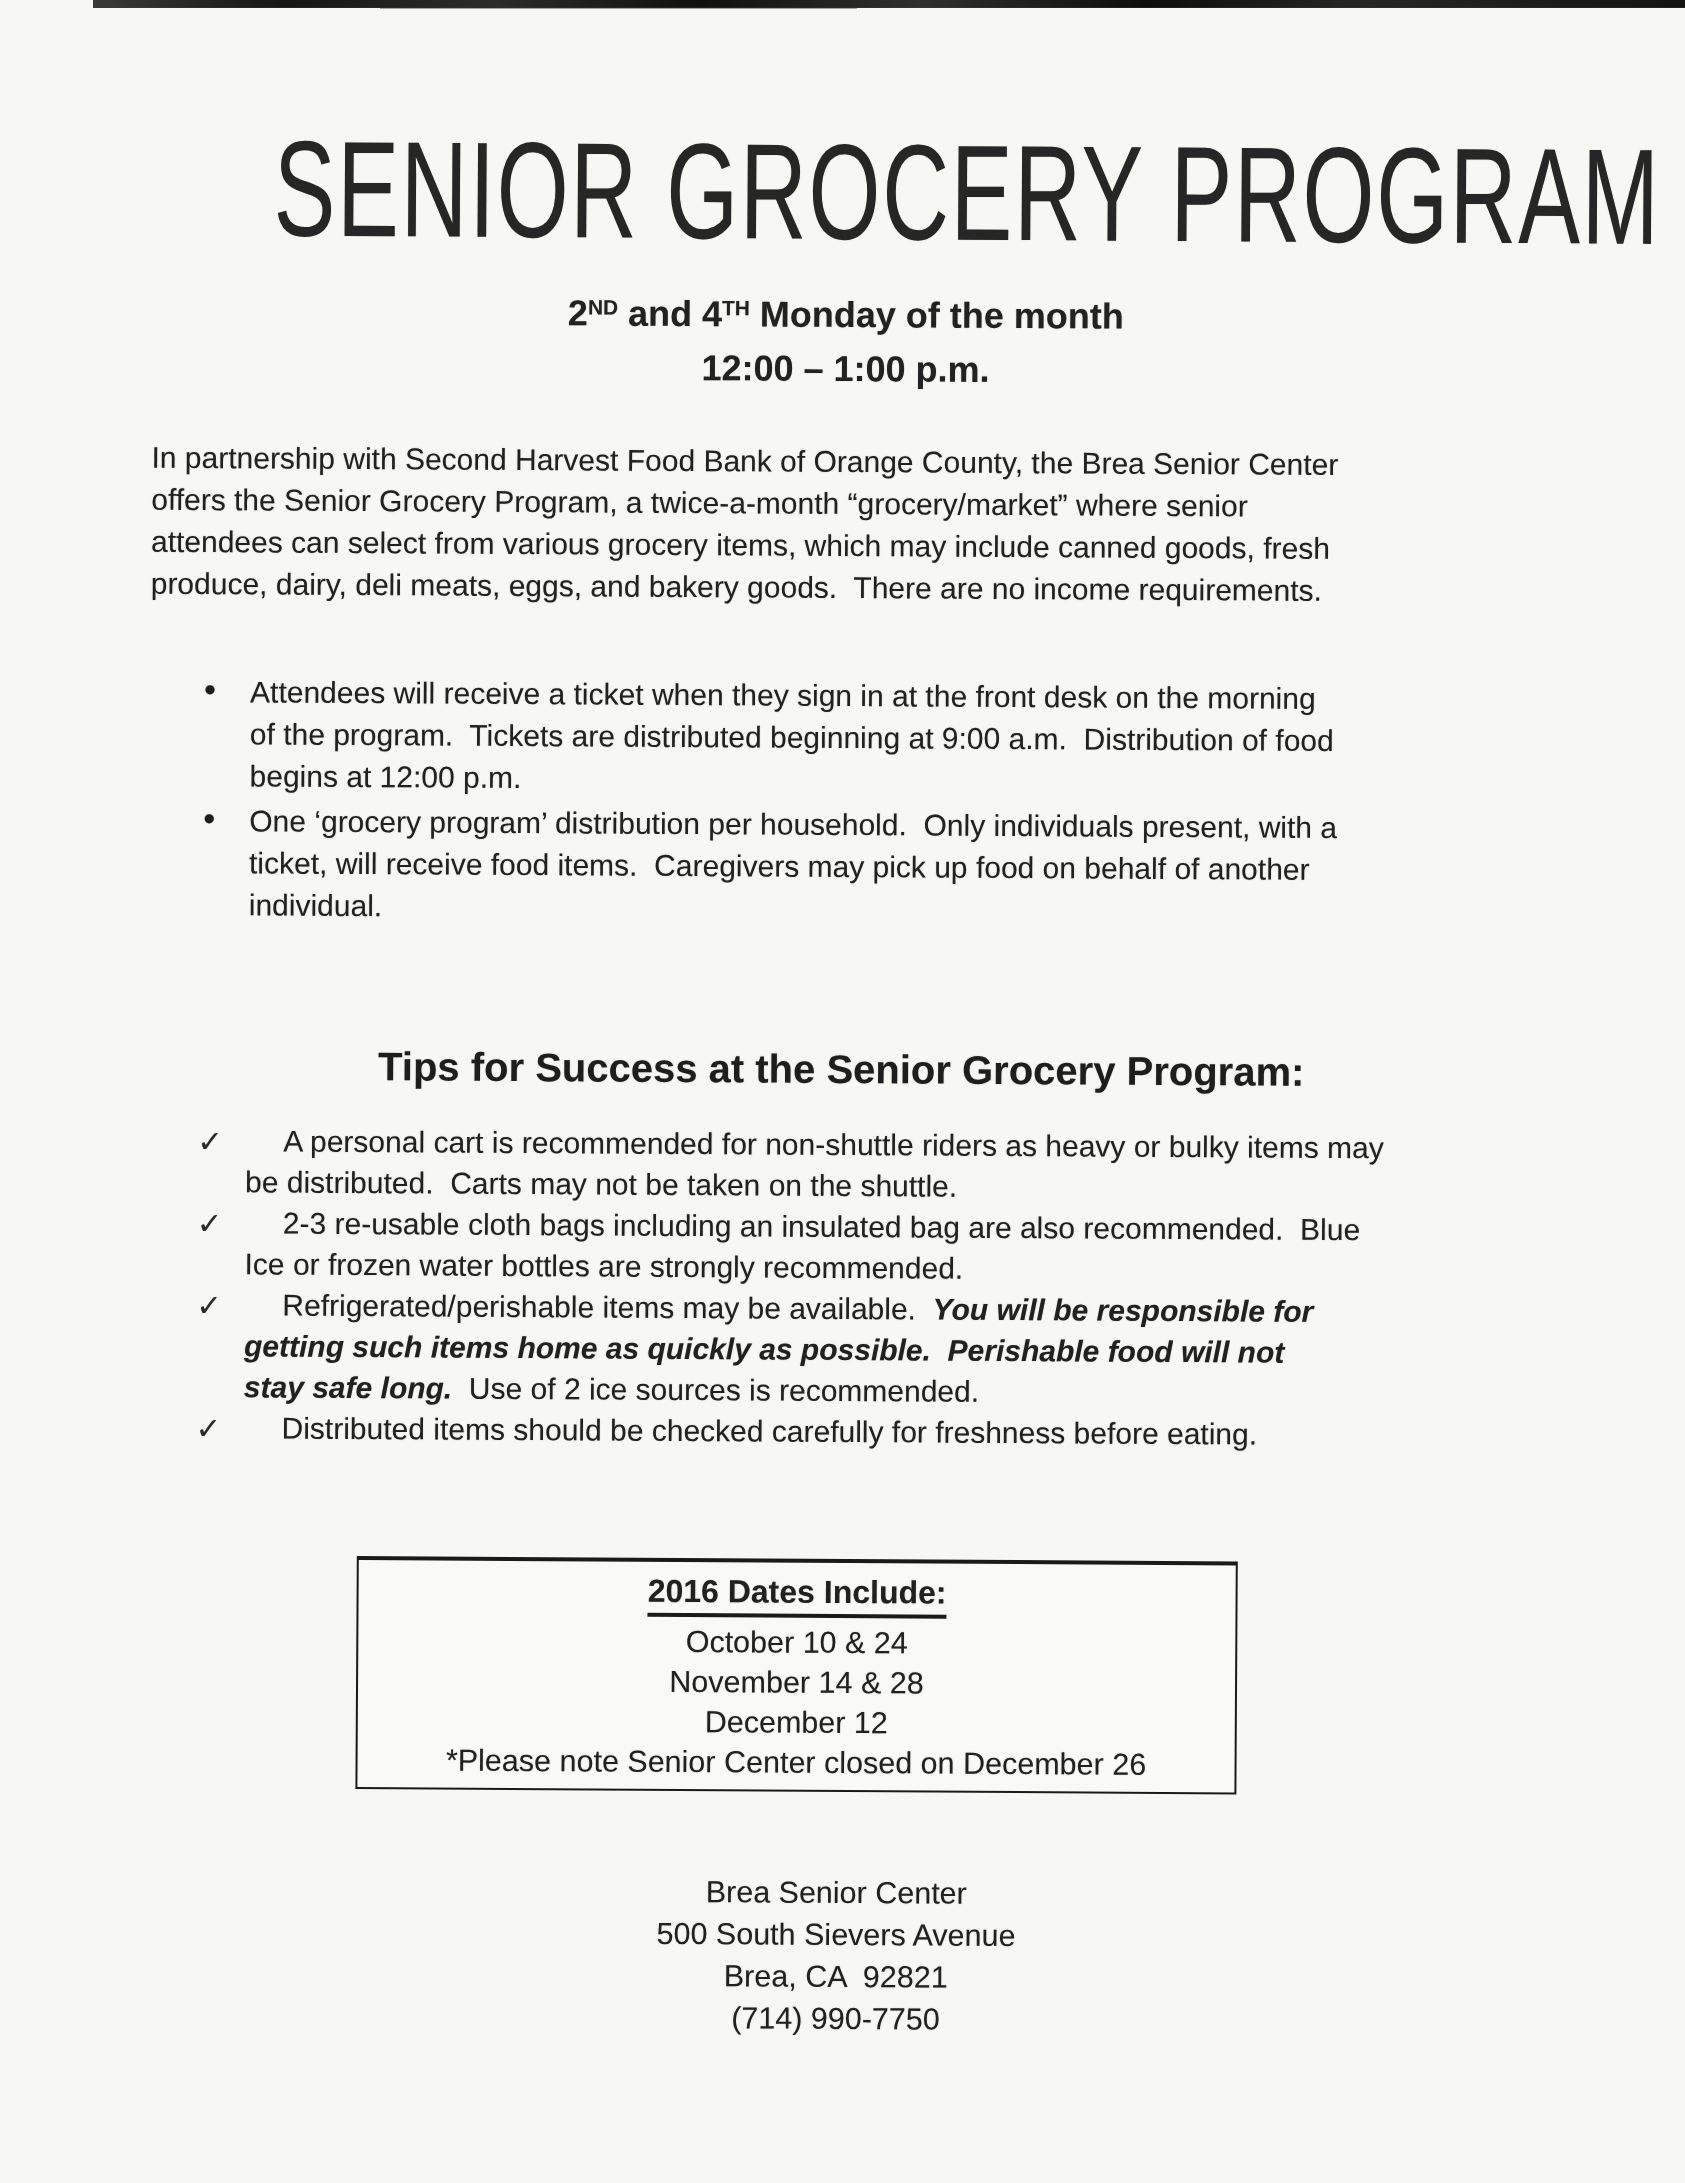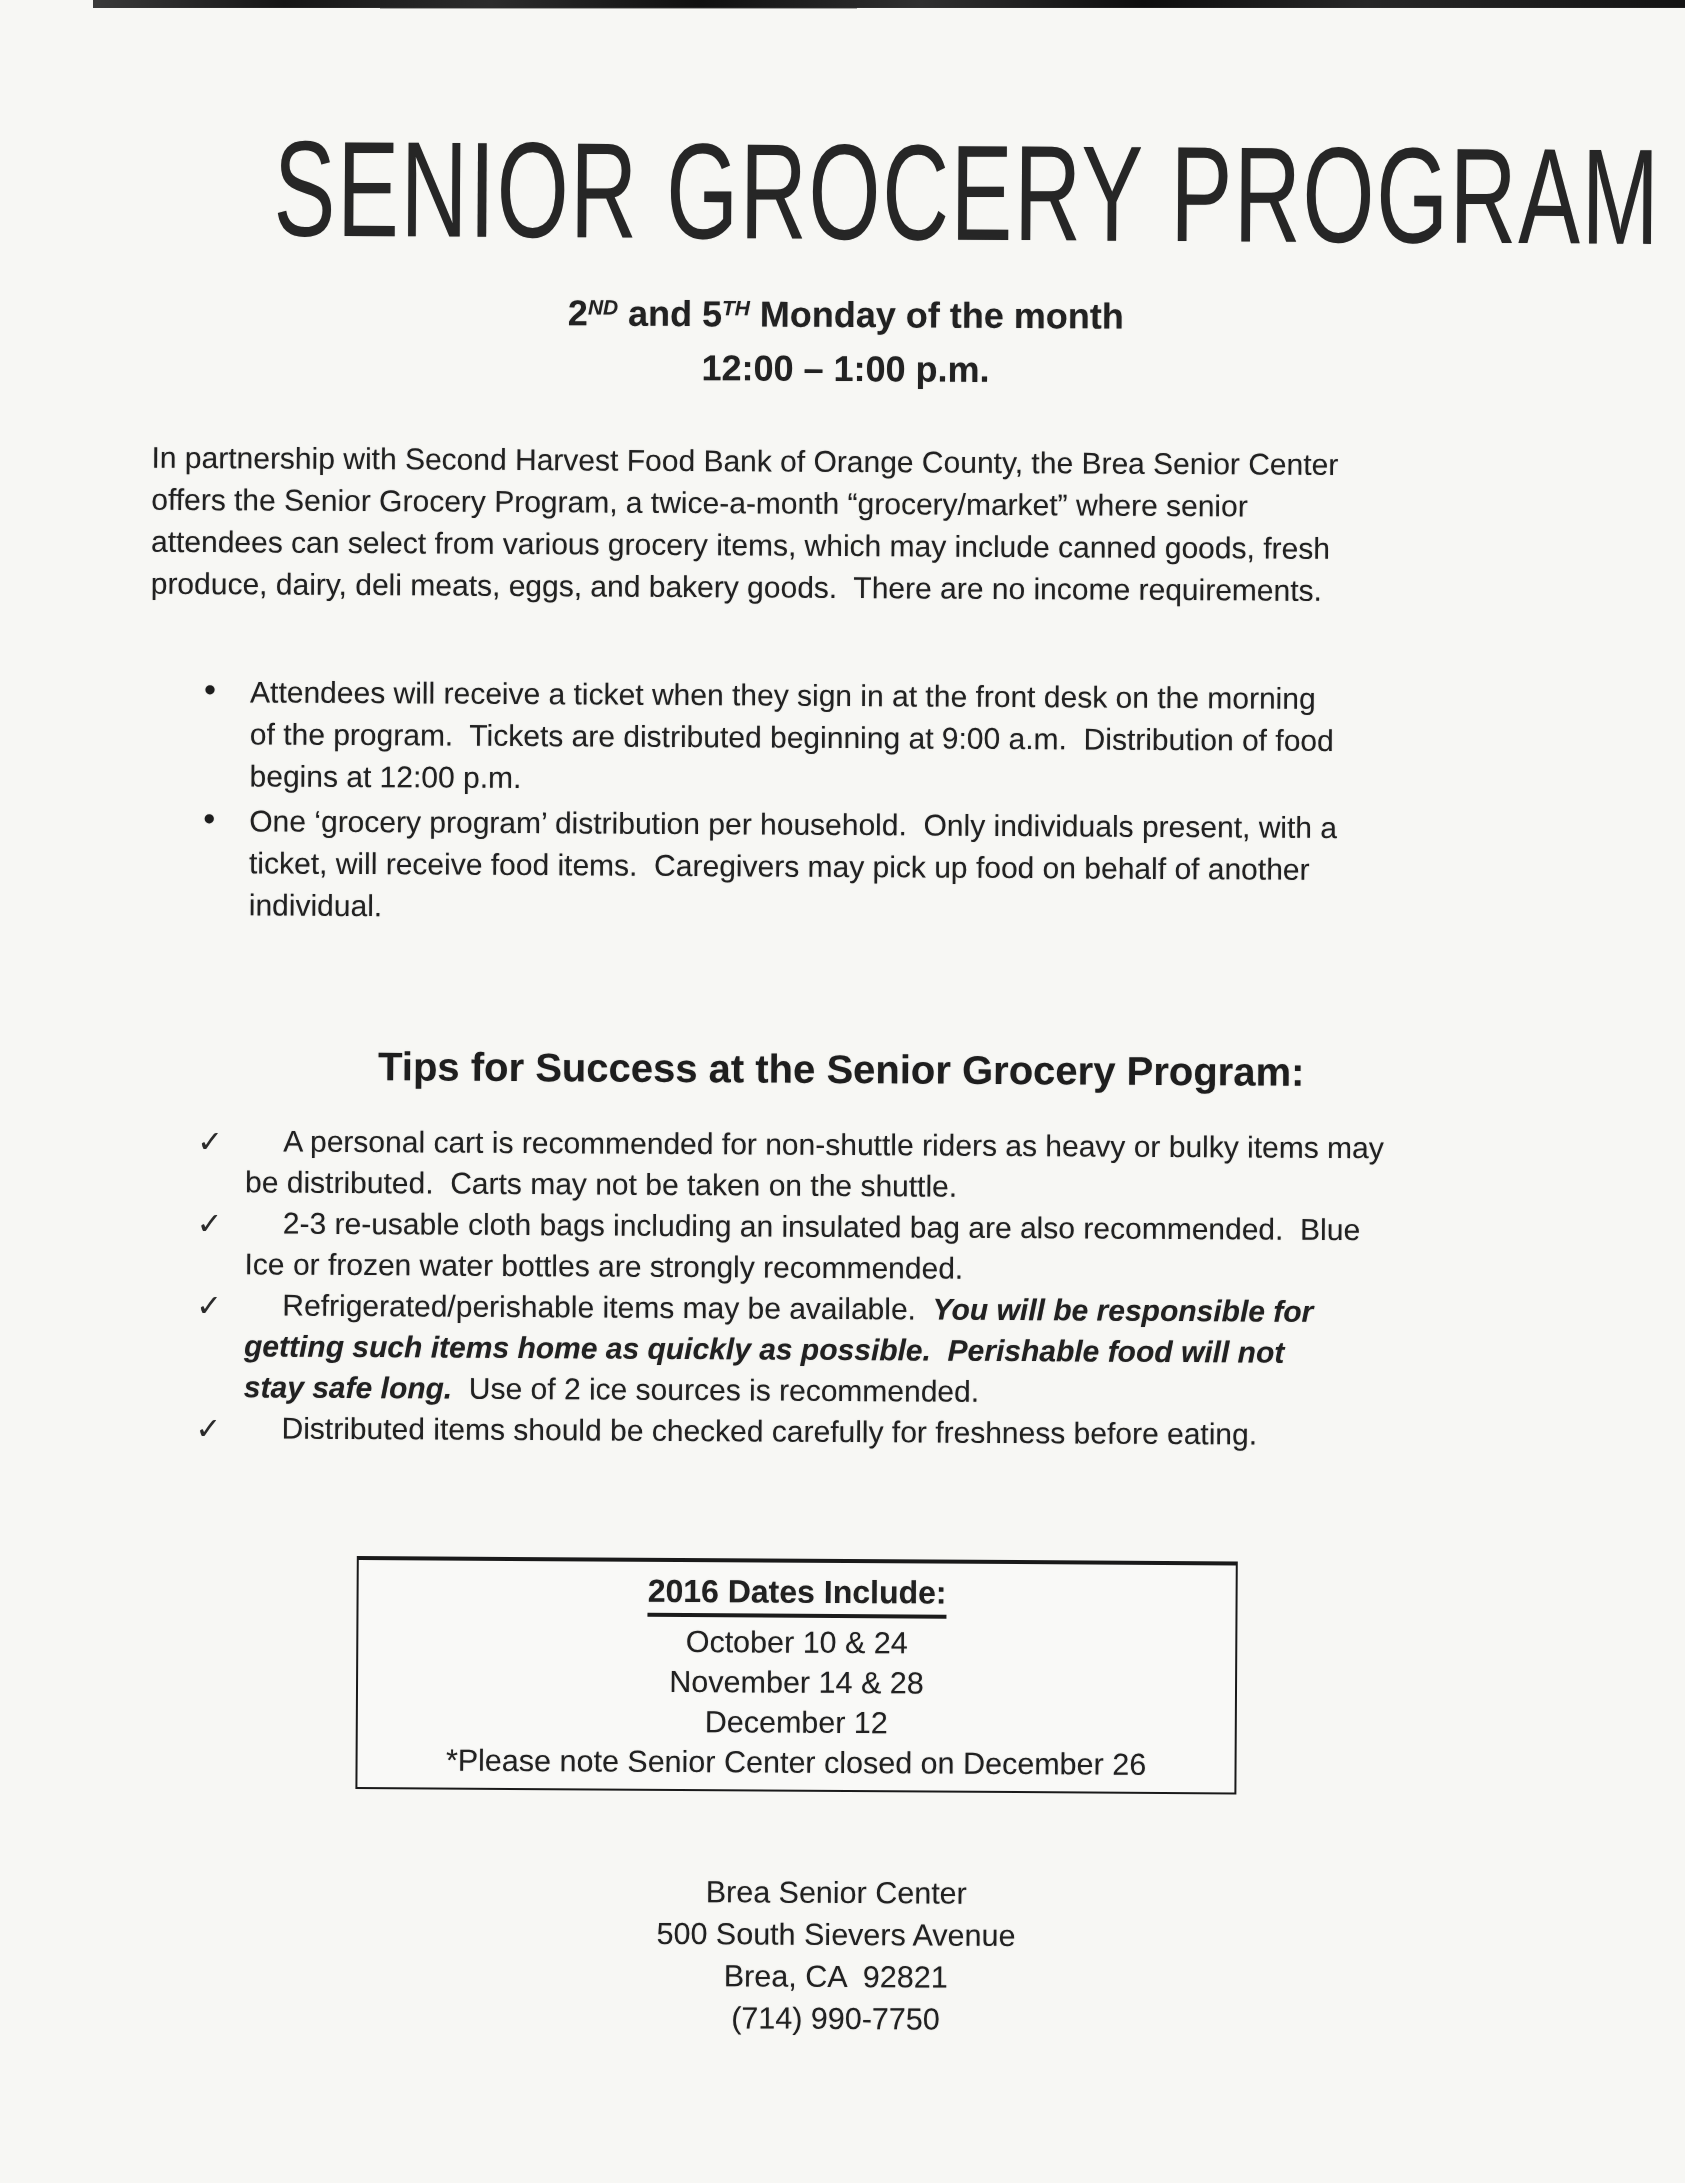--- a/index.html
+++ b/index.html
@@ -66,21 +66,20 @@
     font-weight: bold;
     font-size: 36px;
     line-height: 49px;
     color: #222;
   }
   .subtitle sup {
     font-size: 0.58em;
     vertical-align: baseline;
     position: relative;
     top: -0.55em;
-    font-style: italic;
   }
 
   
   .intro {
     margin: 48px 119px 0 149px;
     font-size: 30px;
     line-height: 42px;
   }
 
   
@@ -172,21 +171,21 @@
 </head>
 <body>
 
 <div class="scan-strip"></div>
 
 <div class="sheet">
 
   <h1 class="title">SENIOR GROCERY PROGRAM</h1>
 
   <div class="subtitle">
-    <div class="sub-line"><span>2</span><sup>ND</sup><span> and 5</span><sup>TH</sup><span> Monday of the month</span></div>
+    <div class="sub-line"><span>2</span><sup>ND</sup><span> and 4</span><sup>TH</sup><span> Monday of the month</span></div>
     <div class="sub-line">12:00 – 1:00 p.m.</div>
   </div>
 
   <div class="intro">
     <div class="line">In partnership with Second Harvest Food Bank of Orange County, the Brea Senior Center</div>
     <div class="line">offers the Senior Grocery Program, a twice-a-month “grocery/market” where senior</div>
     <div class="line">attendees can select from various grocery items, which may include canned goods, fresh</div>
     <div class="line">produce, dairy, deli meats, eggs, and bakery goods.  There are no income requirements.</div>
   </div>
 

